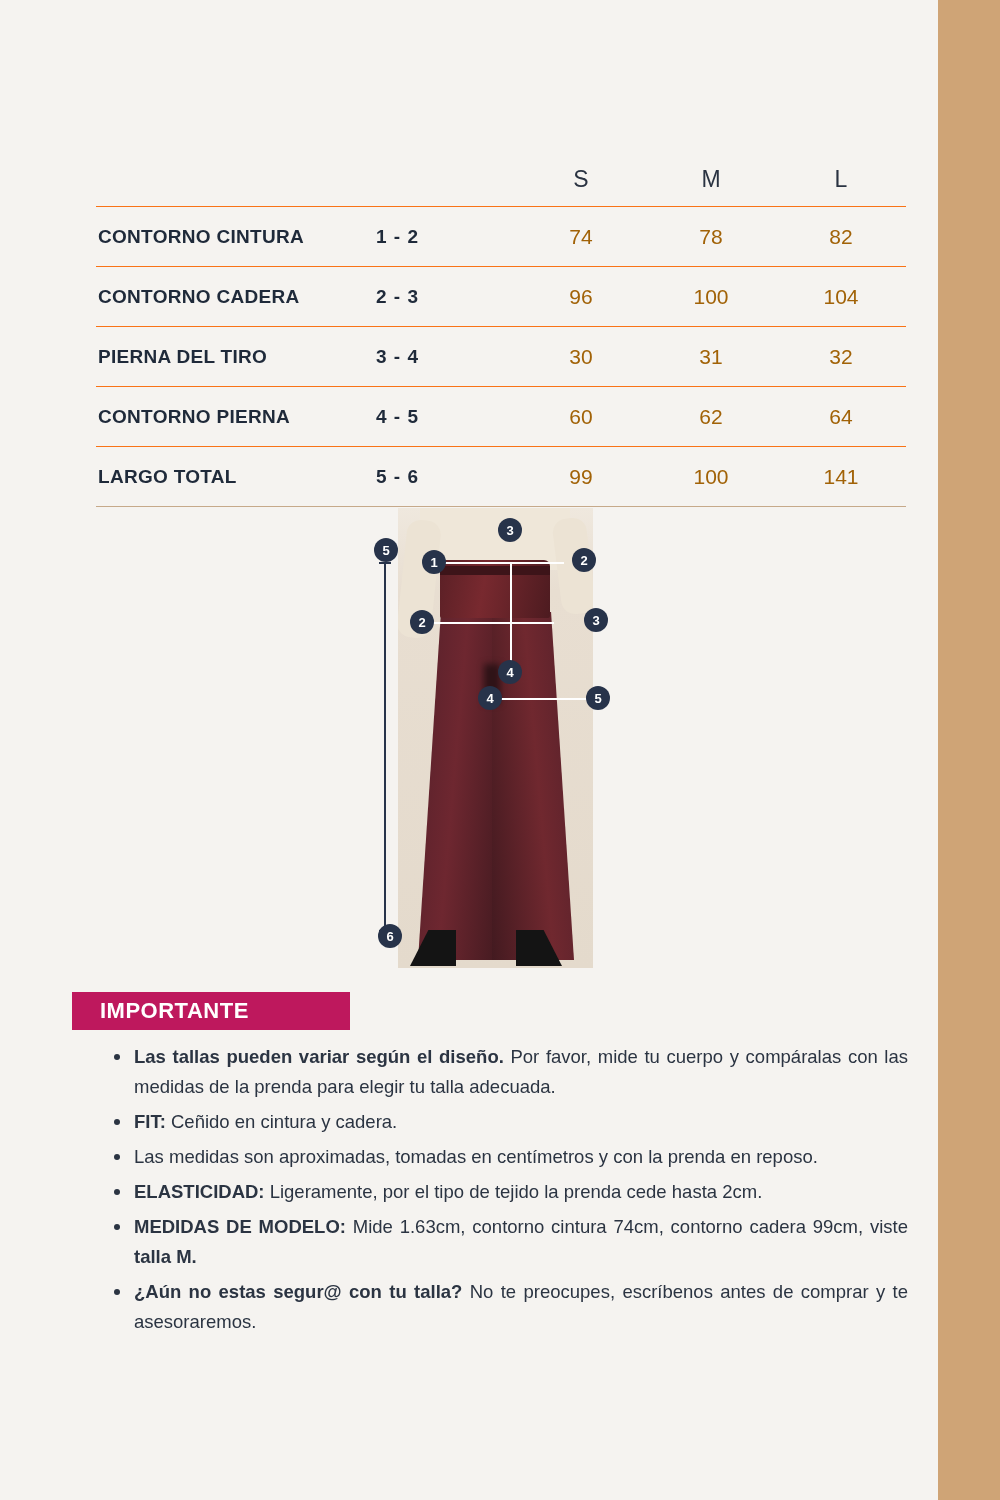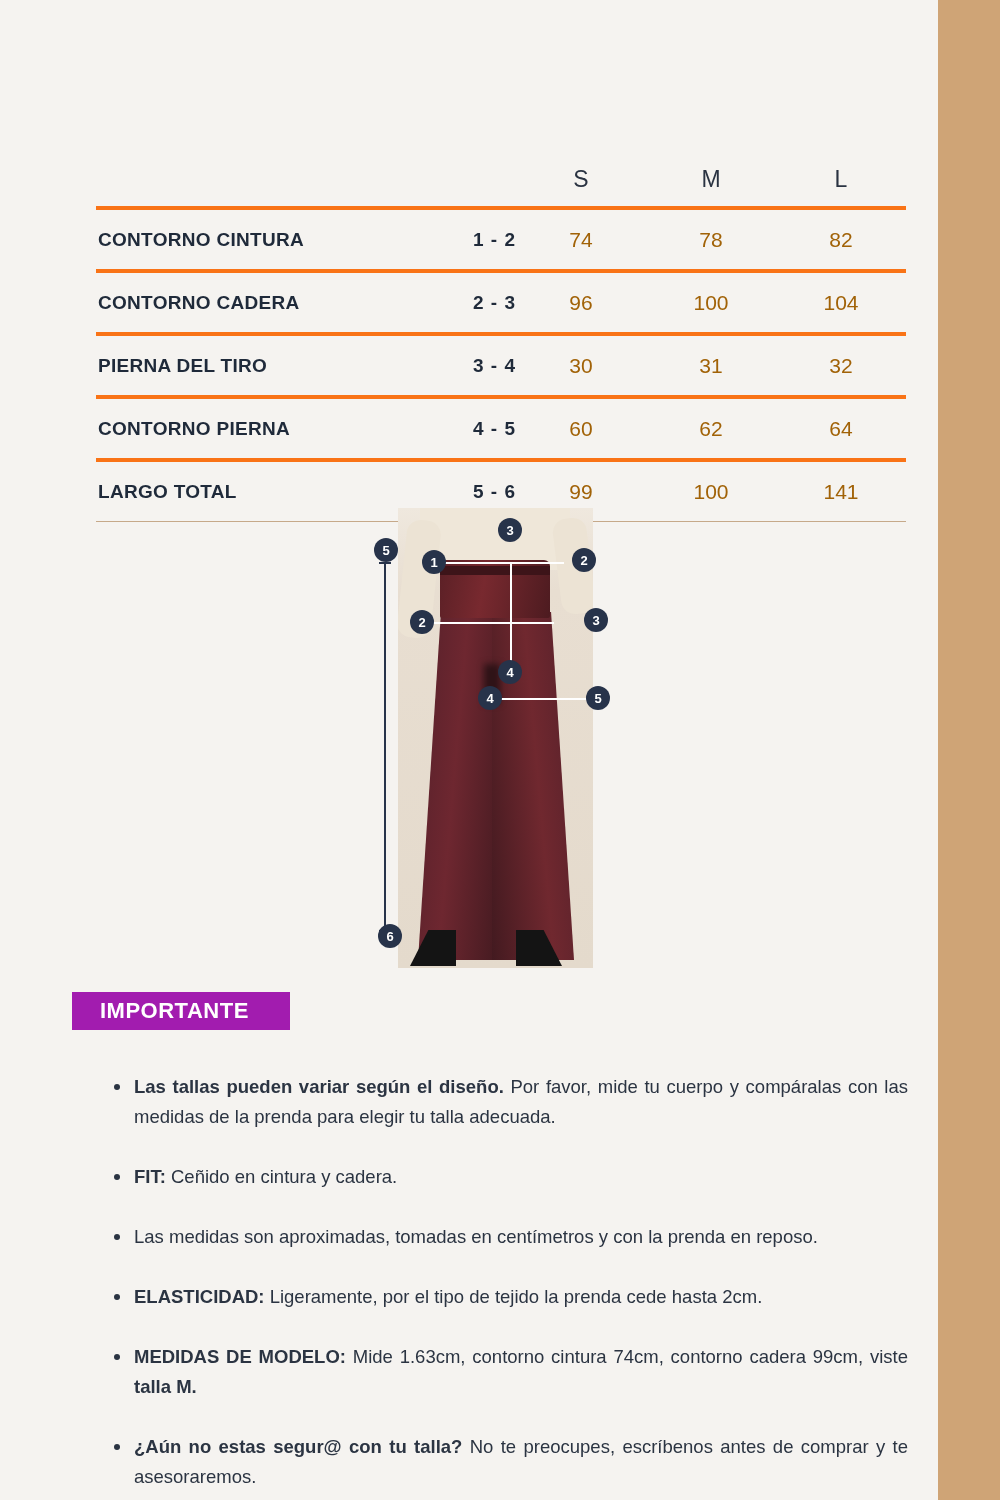--- a/index.html
+++ b/index.html
@@ -54,39 +54,39 @@
   .hdr-row th {
     height: 54px;
     font-size: 23px;
     font-weight: 400;
     color: #2a3342;
     text-align: center;
   }
   .hdr-row th.blank { border: none; }
 
   .size-table tbody tr {
-    border-top: 4px solid #f97316;
+    border-top: 1px solid #f97316;
   }
   .size-table tbody tr:last-child {
     border-bottom: 1px solid #c6a98a;
   }
   td.row-label {
     height: 59px;
     font-size: 19px;
     font-weight: 700;
     letter-spacing: 0.3px;
     color: #1f2a3a;
     text-align: left;
     padding-left: 2px;
   }
   td.row-points {
     font-size: 19px;
     font-weight: 700;
     color: #1f2a3a;
-    text-align: right;
+    text-align: left;
     letter-spacing: 1px;
   }
   td.row-val {
     font-size: 21px;
     font-weight: 400;
     color: #a16207;
     text-align: center;
   }
 
   
@@ -230,23 +230,23 @@
     height: 2px;
     background: #27334a;
     z-index: 4;
   }
 
   
   .important-bar {
     position: absolute;
     left: 72px;
     top: 992px;
-    width: 218px;
+    width: 278px;
     height: 38px;
-    background: #a21caf;
+    background: #be185d;
     display: flex;
     align-items: center;
   }
   .important-bar span {
     color: #fff;
     font-size: 22px;
     font-weight: 700;
     letter-spacing: 0.5px;
     padding-left: 28px;
   }
@@ -261,21 +261,20 @@
   }
   .notes li {
     position: relative;
     font-size: 18.5px;
     line-height: 30px;
     color: #2b3442;
     padding-left: 26px;
     margin-bottom: 5px;
     text-align: justify;
     text-justify: inter-word;
-    margin-top: 30px;
   }
   .notes li::before {
     content: "";
     position: absolute;
     left: 6px;
     top: 12px;
     width: 6px;
     height: 6px;
     border-radius: 50%;
     background: #2b3442;

